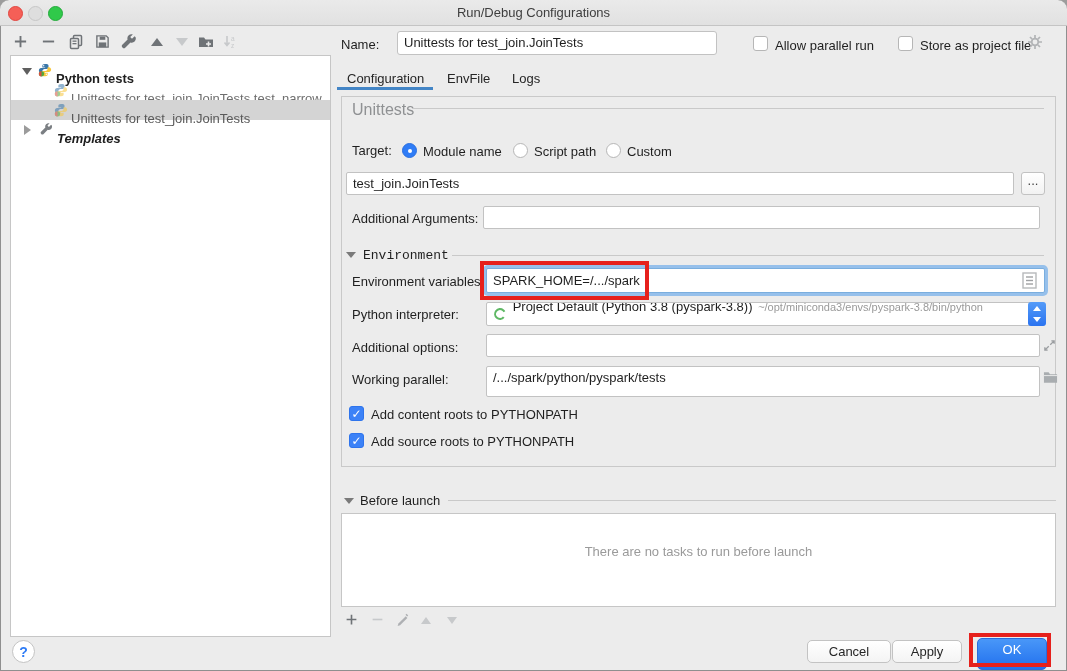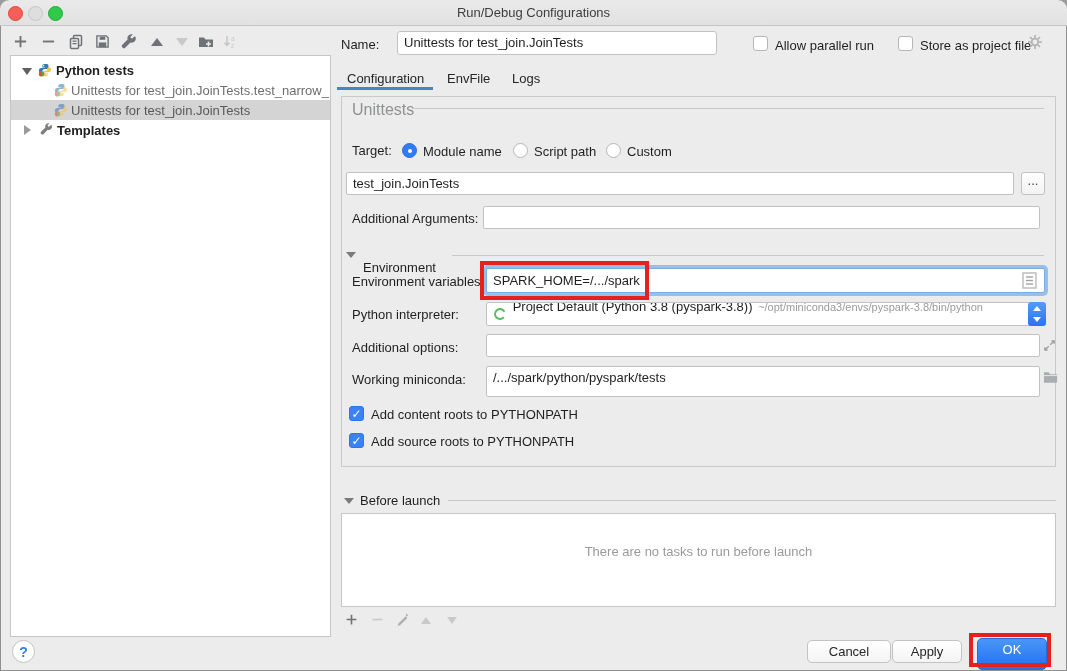--- a/index.html
+++ b/index.html
@@ -19,21 +19,21 @@
   .tl.yel{left:28px;background:#dedede;border:1px solid #c6c6c6;}
   .tl.grn{left:48px;background:#30c94a;border:1px solid #24aa3c;}
   
   .ltb-ic{position:absolute;top:33px;width:17px;height:17px;display:flex;align-items:center;justify-content:center;}
   .tri-up{width:0;height:0;border-left:6px solid transparent;border-right:6px solid transparent;border-bottom:8px solid #6f7377;}
   .tri-down{width:0;height:0;border-left:6px solid transparent;border-right:6px solid transparent;border-top:8px solid #c7c9cb;}
   
   .tree{position:absolute;left:10px;top:55px;width:321px;height:582px;background:#ffffff;
     border:1px solid #c6c6c6;overflow:hidden;box-sizing:border-box;}
   .trow{position:absolute;left:0;right:0;height:20px;white-space:nowrap;}
-  .trow .txt{position:absolute;top:3px;font-size:13px;}
+  .trow .txt{position:absolute;top:11px;font-size:13px;}
   .dis-open{position:absolute;top:8px;width:0;height:0;border-left:5px solid transparent;border-right:5px solid transparent;border-top:7px solid #5f5f5f;}
   .dis-closed{position:absolute;top:5px;width:0;height:0;border-top:5px solid transparent;border-bottom:5px solid transparent;border-left:7px solid #9b9b9b;}
   .ticon{position:absolute;top:3px;width:14px;height:14px;}
   
   .lbl{position:absolute;font-size:13px;color:#1f1f1f;white-space:nowrap;}
   .glbl{position:absolute;font-size:16px;color:#8f9193;white-space:nowrap;}
   .tf{position:absolute;background:#fff;border:1px solid #c2c2c2;border-radius:2px;
      box-sizing:border-box;font-size:13px;color:#1f1f1f;padding:3px 6px 0 6px;white-space:nowrap;overflow:hidden;}
   .tf.focus{border:1px solid #7aaede;box-shadow:0 0 0 3px rgba(121,177,235,.75);}
   .hline{position:absolute;height:1px;background:#c9c9c9;}
@@ -159,21 +159,21 @@
       <span class="ticon" style="left:43px;opacity:.55;">
         <svg width="14" height="14" viewBox="0 0 16 16">
             <path d="M8 1C5.8 1 5 1.9 5 3v2h3.2v.8H3.5C2.1 5.8 1 7 1 8.5S2.1 11.2 3.5 11.2H5V9.3C5 7.9 6.1 6.8 7.5 6.8H10c1.1 0 2-.9 2-2V3c0-1.1-.9-2-2-2H8z" fill="#3a77a9"></path>
             <path d="M8 15c2.2 0 3-.9 3-2v-2H7.8v-.8h4.7c1.4 0 2.5-1.2 2.5-2.7S13.9 4.8 12.5 4.8H11v1.9c0 1.4-1.1 2.5-2.5 2.5H6c-1.1 0-2 .9-2 2V13c0 1.1.9 2 2 2h2z" fill="#f7c63c"></path>
             <circle cx="4" cy="12.3" r="3" fill="#53a93f"></circle>
             <path d="M4 9.3a3 3 0 0 0 0 6z" fill="#d64f3f"></path>
           </svg>
       </span>
       <span class="txt" style="left:60px;">Unittests for test_join.JoinTests</span>
     </div>
-    <div class="trow" style="top:64px;">
+    <div class="trow" style="top:64px;font-style:italic;">
       <span class="dis-closed" style="left:13px;"></span>
       <span class="ticon" style="left:29px;">
         <svg width="13" height="13" viewBox="0 0 16 16">
             <path d="M13.6 2.2 11 4.8 9.2 3 11.8.4c-1.5-.5-3.2-.1-4.3 1-1.1 1.1-1.4 2.7-.9 4.1L1.3 10.8c-.7.7-.7 1.8 0 2.5l.4.4c.7.7 1.8.7 2.5 0l5.3-5.3c1.4.5 3 .2 4.1-.9 1.1-1.1 1.5-2.8 1-4.3z" fill="#7b7f83"></path>
           </svg>
       </span>
       <span class="txt" style="left:46px;font-weight:bold;">Templates</span>
     </div>
   </div>
 
@@ -217,21 +217,21 @@
   <span class="radio" style="left:606px;top:143px;"></span>
   <span class="lbl" style="left:627px;top:144px;">Custom</span>
 
   <div class="tf" style="left:346px;top:172px;width:668px;height:23px;">test_join.JoinTests</div>
   <div class="browse-btn" style="left:1021px;top:172px;width:24px;height:23px;line-height:16px;">...</div>
 
   <span class="lbl" style="left:352px;top:211px;">Additional Arguments:</span>
   <div class="tf" style="left:483px;top:206px;width:557px;height:23px;"></div>
 
   <span class="sec-dis" style="left:346px;top:252px;"></span>
-  <span class="lbl" style="left:363px;top:260px;">Environment</span>
+  <span class="lbl" style="left:363px;top:248px;font-family:Liberation Mono, monospace;">Environment</span>
   <div class="hline" style="left:452px;top:255px;width:592px;"></div>
 
   <span class="lbl" style="left:352px;top:274px;">Environment variables:</span>
   <div class="tf focus" style="left:486px;top:268px;width:559px;height:25px;padding-top:4px;"><span>SPARK_HOME=/.../spark</span></div>
   <span style="position:absolute;left:1022px;top:272px;">
     <svg width="15" height="17" viewBox="0 0 15 17">
         <rect x="1" y="1" width="13" height="15" fill="#fff" stroke="#b7b9bb" stroke-width="1.4"></rect>
         <line x1="4" y1="5" x2="11" y2="5" stroke="#9fa1a3" stroke-width="1.4"></line>
         <line x1="4" y1="8.5" x2="11" y2="8.5" stroke="#9fa1a3" stroke-width="1.4"></line>
         <line x1="4" y1="12" x2="11" y2="12" stroke="#9fa1a3" stroke-width="1.4"></line>
@@ -255,21 +255,21 @@
     </div>
 
   <span class="lbl" style="left:352px;top:340px;">Additional options:</span>
   <div class="tf" style="left:486px;top:334px;width:554px;height:23px;"></div>
   <span style="position:absolute;left:1043px;top:339px;">
     <svg width="13" height="13" viewBox="0 0 14 14">
         <path d="M9 2h3v3M12 2 7.8 6.2M5 12H2V9M2 12l4.2-4.2" fill="none" stroke="#9a9da0" stroke-width="1.4"></path>
       </svg>
   </span>
 
-  <span class="lbl" style="left:352px;top:372px;">Working miniconda:</span>
+  <span class="lbl" style="left:352px;top:372px;">Working parallel:</span>
   <div class="tf" style="left:486px;top:366px;width:554px;height:31px;">/.../spark/python/pyspark/tests</div>
   <span style="position:absolute;left:1043px;top:370px;">
     <svg width="15" height="14" viewBox="0 0 16 14">
         <path d="M1 2h5l1.5 2H15v9H1z" fill="#a9adb0"></path>
         <path d="M1 5.5h14" stroke="#ececec" stroke-width="1"></path>
       </svg>
   </span>
 
   <span class="cb checked" style="left:349px;top:406px;"><span>✓</span></span>
   <span class="lbl" style="left:371px;top:407px;">Add content roots to PYTHONPATH</span>

